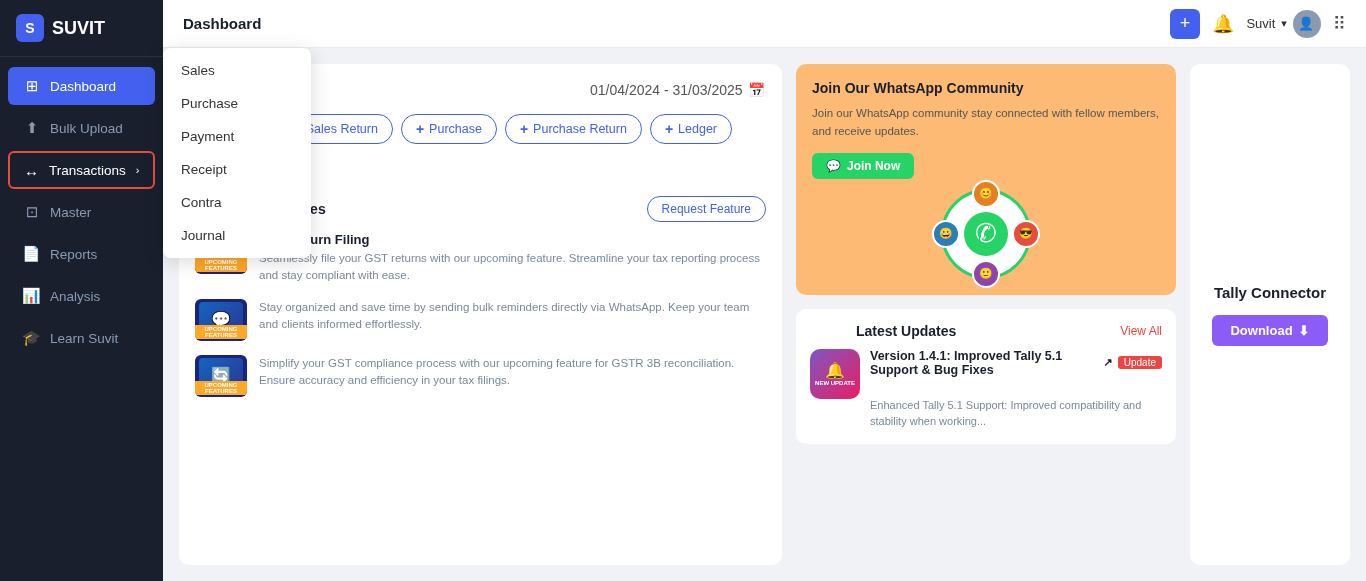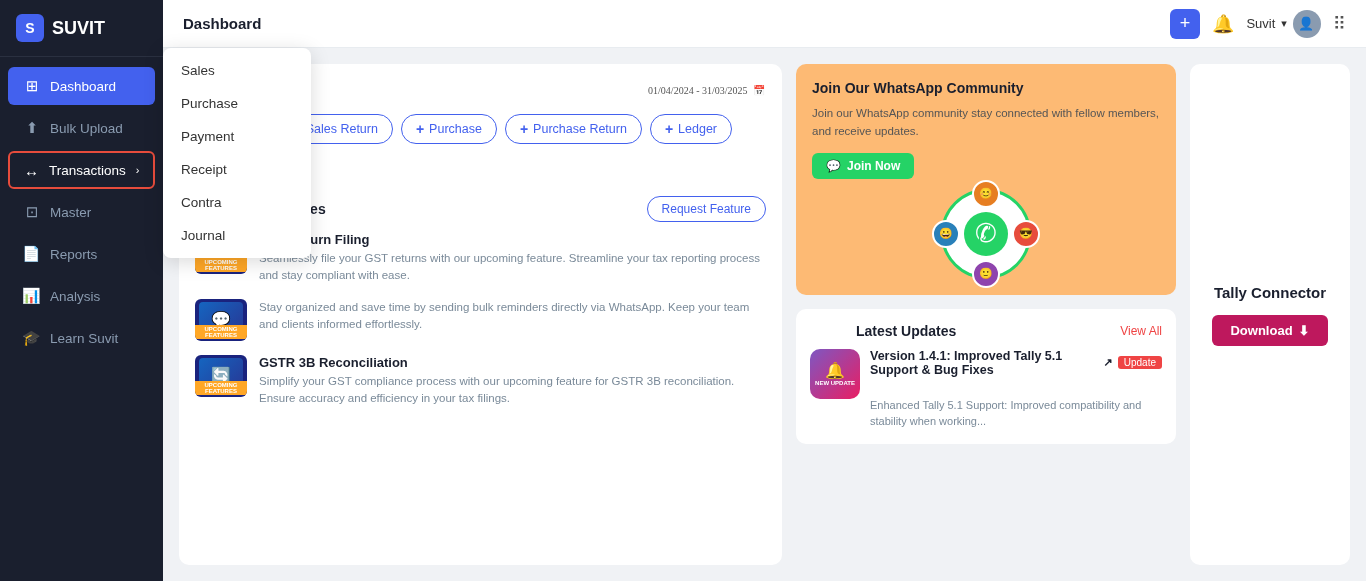--- a/index.html
+++ b/index.html
@@ -160,26 +160,25 @@
       align-items: center;
       margin-bottom: 14px;
       flex-shrink: 0;
     }
     .company-name {
       font-size: 17px;
       font-weight: 700;
       color: #1a1f2e;
     }
     .date-range {
-      font-size: 10px;
+      font-size: 14px;
       color: #555;
       display: flex;
       align-items: center;
       gap: 6px;
-      font-family: Liberation Serif, serif;
     }
     .action-buttons {
       display: flex;
       flex-wrap: wrap;
       gap: 8px;
       flex-shrink: 0;
     }
     .action-btn {
       display: flex;
       align-items: center;
@@ -443,21 +442,21 @@
     .tally-title {
       font-size: 15px;
       font-weight: 700;
       color: #1a1f2e;
       text-align: center;
     }
     .tally-download-btn {
       display: flex;
       align-items: center;
       gap: 6px;
-      background: #be185d;
+      background: #8b5cf6;
       color: white;
       padding: 8px 18px;
       border-radius: 6px;
       font-size: 13px;
       font-weight: 600;
       cursor: pointer;
       border: none;
       text-align: center;
     }
     .transactions-dropdown {
@@ -622,21 +621,20 @@
         </div>
 
         <div class="feature-item">
           <div class="feature-thumb">
             <div class="feature-thumb-inner">
               <span style="color:white; font-size:16px;">🔄</span>
             </div>
             <div class="upcoming-badge">UPCOMING FEATURES</div>
           </div>
           <div class="feature-content">
-            <h4>GSTR 3B Reconciliation</h4>
             <p>Simplify your GST compliance process with our upcoming feature for GSTR 3B reconciliation. Ensure accuracy and efficiency in your tax filings.</p>
           </div>
         </div>
       </div>
     </div>
 
     <div style="display:flex; flex-direction:column; gap:14px;">
 
       <div class="whatsapp-card">
         <div class="wa-content">

